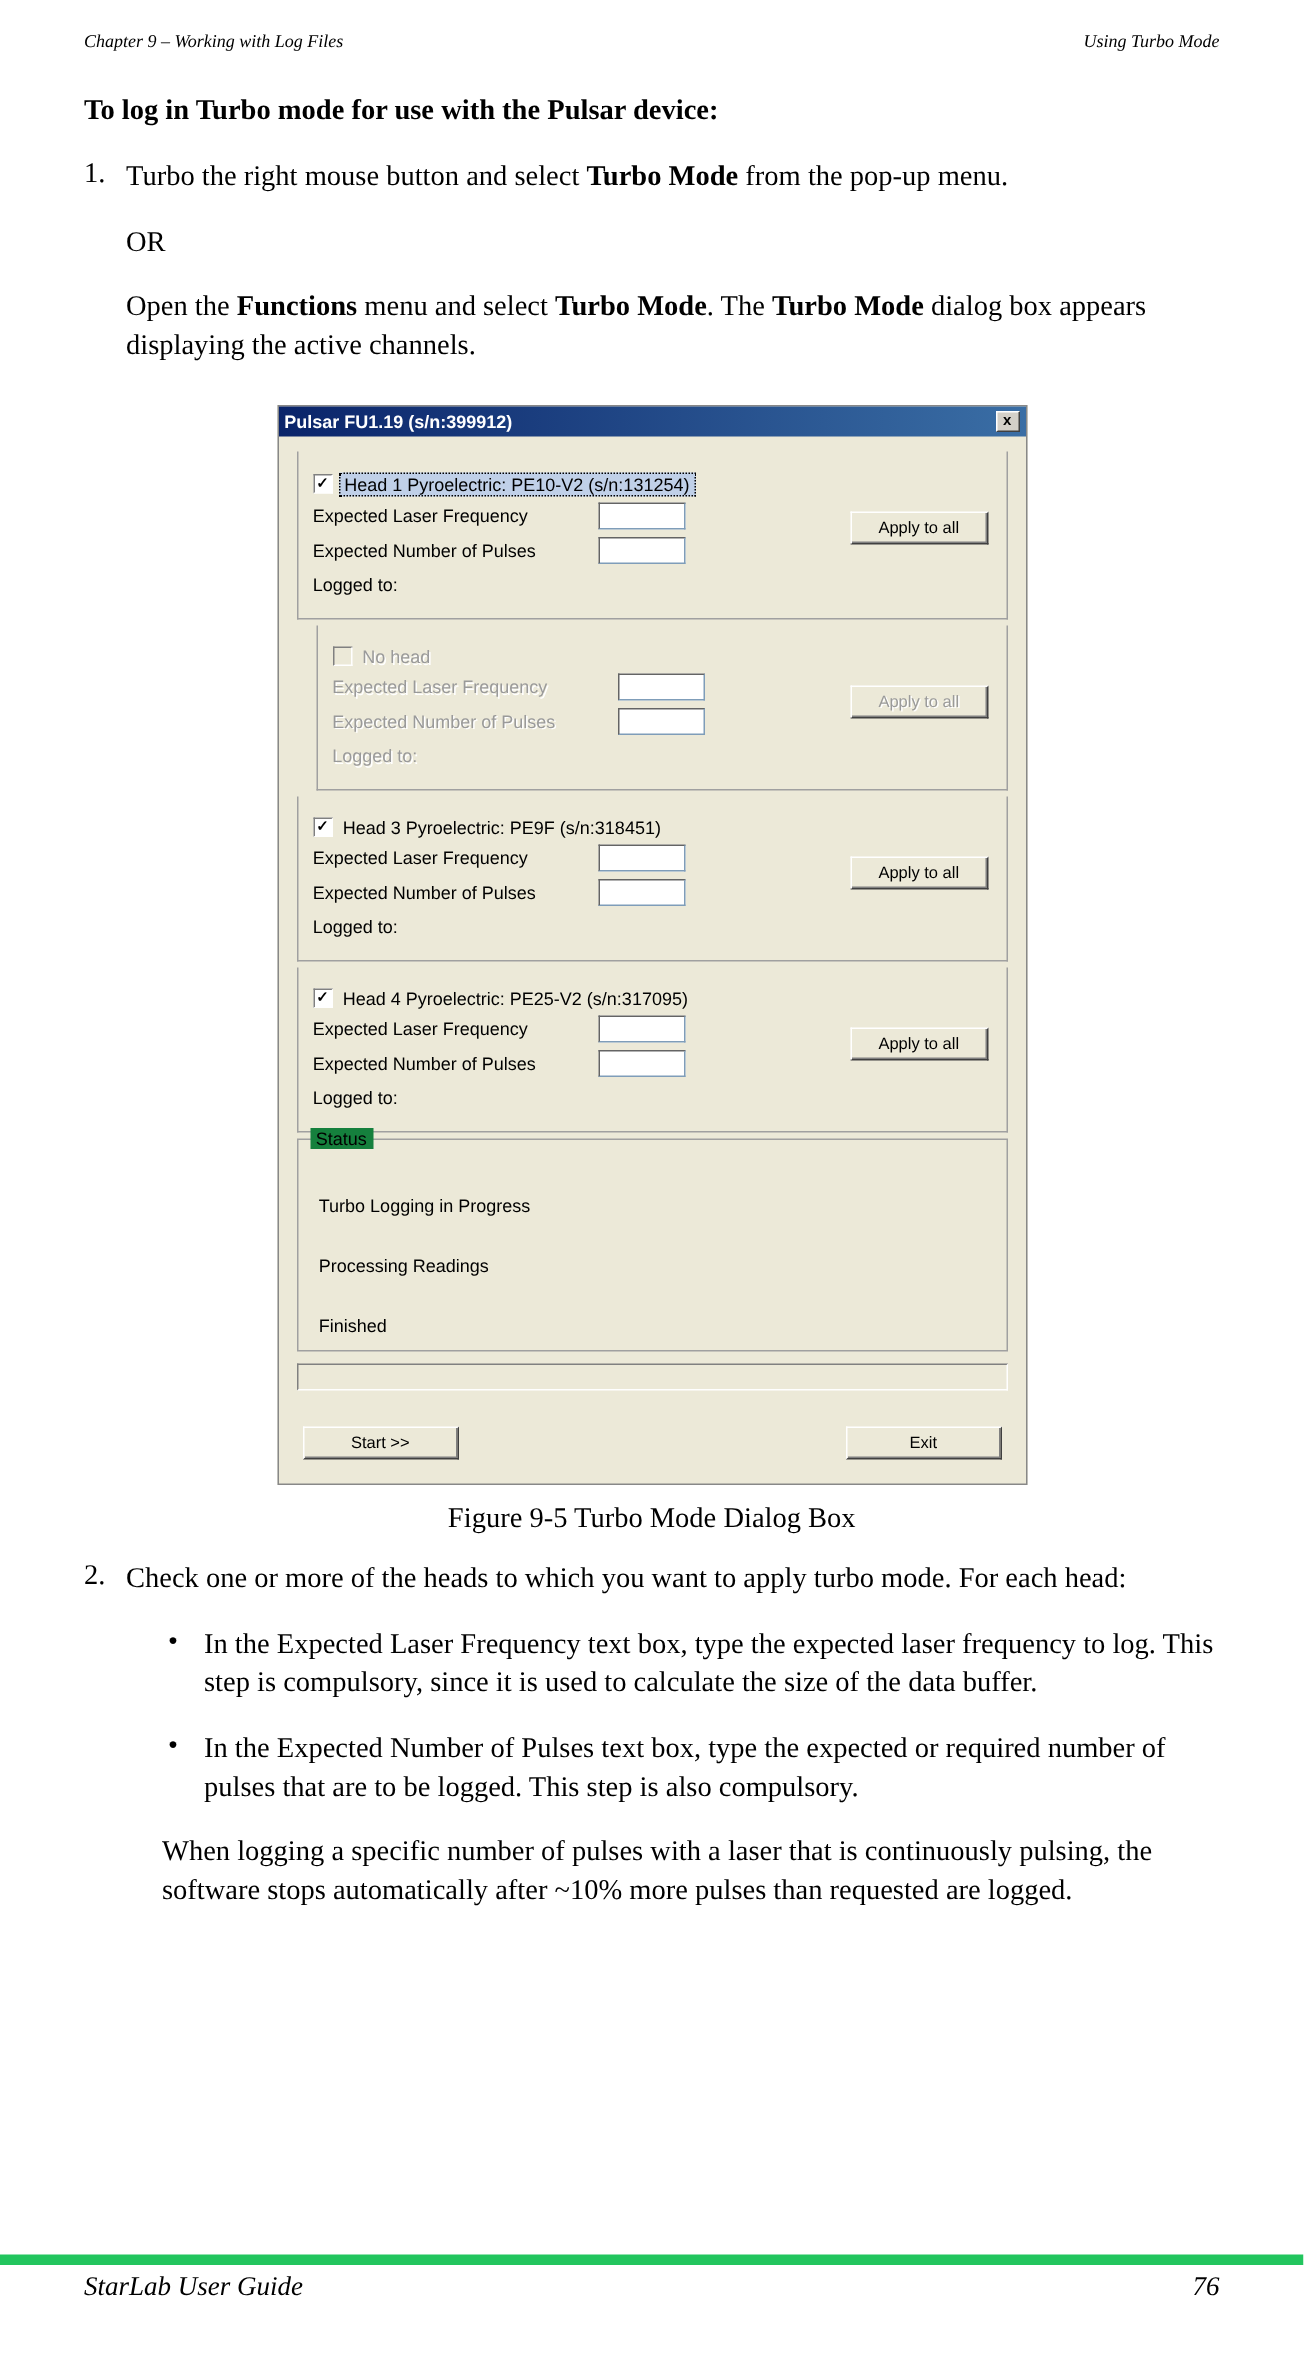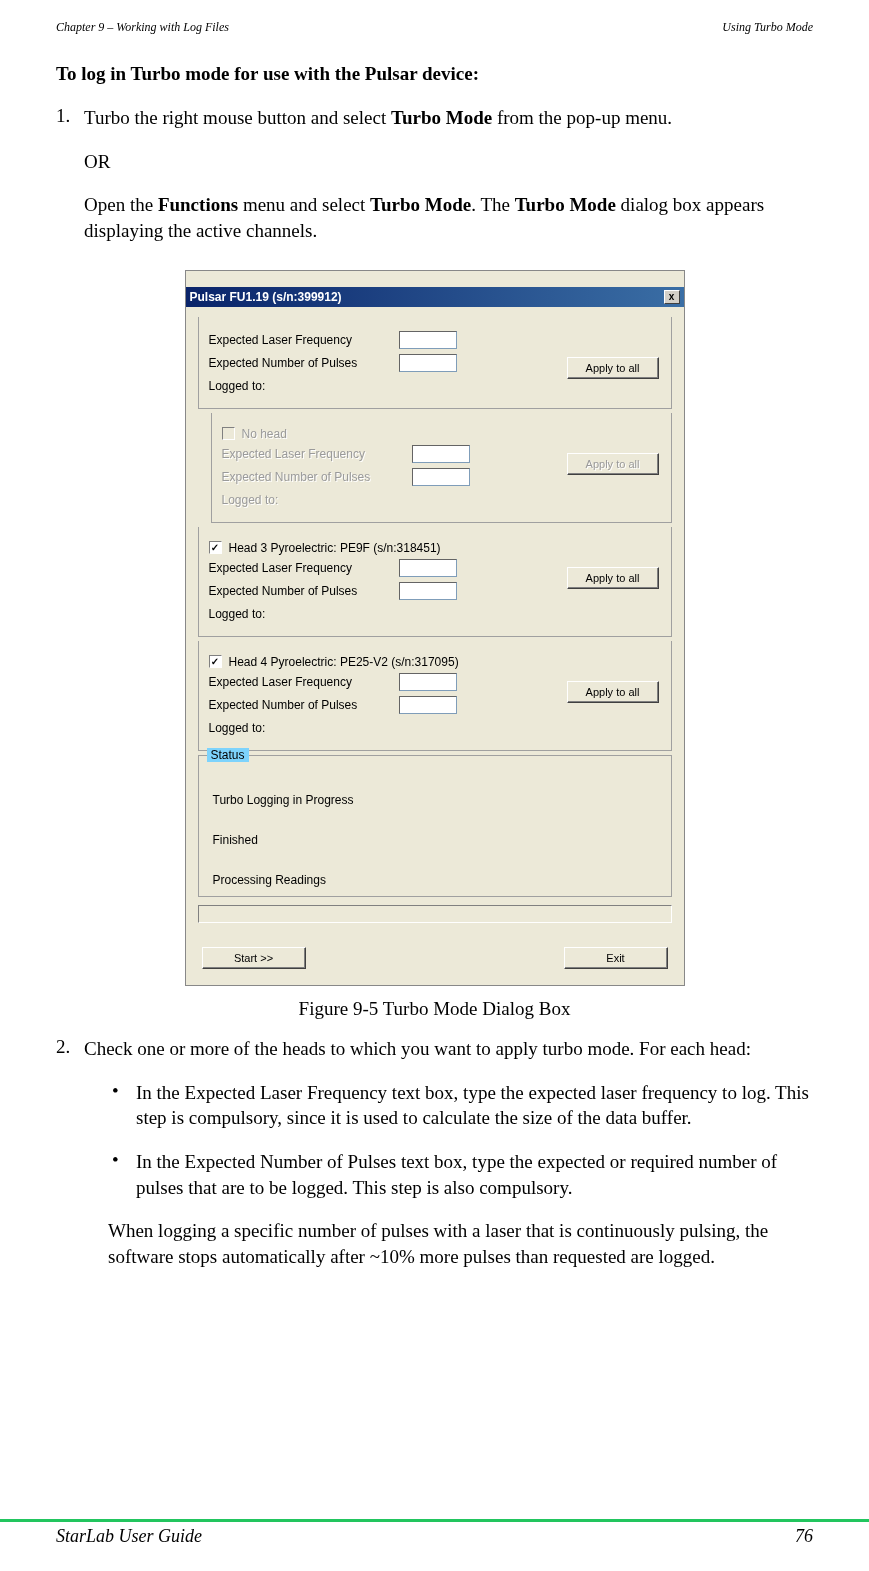--- a/index.html
+++ b/index.html
@@ -49,21 +49,20 @@
   .titlebar {
     background: linear-gradient(to right, #0a246a, #3a6ea5);
     color: #fff;
     font-weight: bold;
     font-size: 12px;
     padding: 2px 4px;
     display: flex;
     align-items: center;
     justify-content: space-between;
     height: 20px;
-    margin-top: 16px;
   }
   .titlebar .close {
     width: 16px; height: 14px;
     background: #d4d0c8;
     border: 1px solid #fff;
     border-right-color: #404040;
     border-bottom-color: #404040;
     font-family: Arial;
     font-size: 10px;
     line-height: 11px;
@@ -146,21 +145,21 @@
   .status-group {
     border: 1px solid #a0a0a0;
     position: relative;
     padding: 12px 10px 8px 14px;
     margin-top: 2px;
     margin-bottom: 8px;
   }
   .status-legend {
     position: absolute;
     top: -8px; left: 8px;
-    background: #7dd3fc;
+    background: #15803d;
     padding: 0 4px;
     font-size: 12px;
   }
   .status-line { font-size: 12px; line-height: 1.35; margin-top: 24px; }
   .progress {
     height: 18px;
     border: 1px solid #808080;
     border-right-color: #fff;
     border-bottom-color: #fff;
     background: #ece9d8;
@@ -185,22 +184,22 @@
   .bullet .dot { width: 24px; flex-shrink: 0; }
   .bullet .btxt { flex: 1; line-height: 1.35; }
   .tail-para {
     padding-left: 52px;
     line-height: 1.35;
     margin-bottom: 18px;
   }
   .footer {
     position: absolute;
     left: 0; right: 0; bottom: 20px;
-    padding: 4px 56px;
-    border-top: 3px solid #22c55e;
+    padding: 16px 56px;
+    border-top: 7px solid #22c55e;
     display: flex;
     justify-content: space-between;
     font-style: italic;
     font-size: 18px;
     padding-top: 4px;
   }
 </style>
 </head>
 <body>
 
@@ -228,20 +227,24 @@
 
     <div class="dialog-wrap">
       <div class="dialog">
         <div class="titlebar">
           <span>Pulsar FU1.19 (s/n:399912)</span>
           <span class="close">x</span>
         </div>
         <div class="dialog-body">
 
           <div class="head-block">
+            <div class="head-check">
+              <span class="chk checked"></span>
+              <span class="head-title">Head 1 Pyroelectric: PE10-V2 (s/n:131254)</span>
+            </div>
             <div class="head-row">
                 <span class="lbl">Expected Laser Frequency</span>
                 <span class="inp"></span>
               </div>
             <div class="head-row">
                 <span class="lbl">Expected Number of Pulses</span>
                 <span class="inp"></span>
               </div>
             <div class="head-row">
                 <span class="lbl">Logged to:</span>
@@ -302,22 +305,22 @@
               </div>
             <div class="head-row">
                 <span class="lbl">Logged to:</span>
               </div>
             <div class="winbtn apply-btn">Apply to all</div>
           </div>
 
           <div class="status-group">
             <span class="status-legend">Status</span>
             <div class="status-line">Turbo Logging in Progress</div>
+            <div class="status-line">Processing Readings</div>
             <div class="status-line">Finished</div>
-            <div class="status-line">Processing Readings</div>
           </div>
 
           <div class="progress"></div>
 
           <div class="bottom-row">
             <div class="winbtn">Start &gt;&gt;</div>
             <div class="winbtn">Exit</div>
           </div>
         </div>
       </div>

